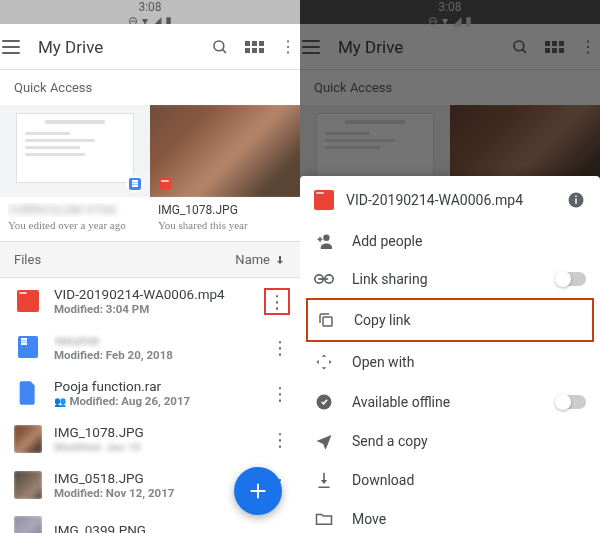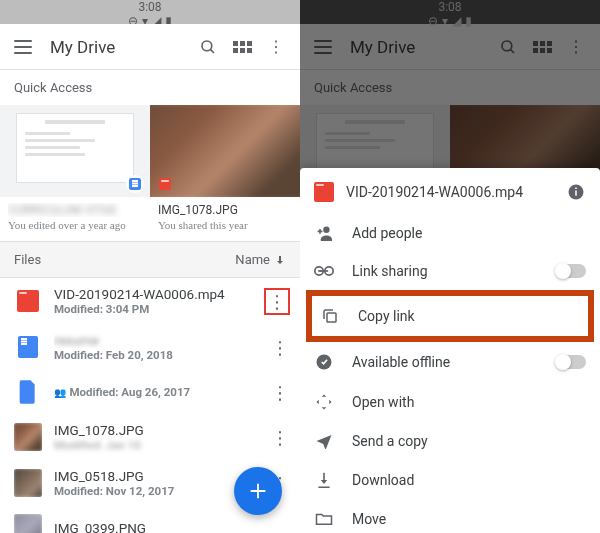--- a/index.html
+++ b/index.html
@@ -1,21 +1,21 @@
 <!DOCTYPE html>
 <html><head>
 <meta charset="utf-8">
 <style>
   * { box-sizing: border-box; margin: 0; padding: 0; font-family: Roboto, Arial, sans-serif; }
   body { width: 600px; height: 533px; display: flex; background: #fff; overflow: hidden; }
   .pane { width: 300px; height: 533px; position: relative; overflow: hidden; display: flex; flex-direction: column; }
   .status-bar { height: 24px; background: #bdbdbd; color: rgba(0,0,0,0.55); display: flex; align-items: center; justify-content: space-between; padding: 0 6px; font-size: 12px; flex-direction: column; }
   .status-bar.dark { background: #555; color: #ddd; }
   .status-icons { display: flex; gap: 4px; align-items: center; }
-  .app-bar { height: 46px; display: flex; align-items: center; padding: 0 14px; border-bottom: 1px solid #e0e0e0; background: #fff; }
+  .app-bar { height: 46px; display: flex; align-items: center; padding: 0 2px; border-bottom: 1px solid #e0e0e0; background: #fff; }
   .hamburger { width: 18px; height: 14px; display: flex; flex-direction: column; justify-content: space-between; margin-right: 18px; }
   .hamburger span { height: 2px; background: #5f6368; border-radius: 1px; }
   .title { font-size: 17px; color: #3c4043; flex: 1; }
   .app-actions { display: flex; gap: 14px; align-items: center; }
   .icon-btn { width: 20px; height: 20px; display: flex; align-items: center; justify-content: center; color: #5f6368; }
   .section-label { padding: 10px 14px; font-size: 13px; color: #5f6368; background: #fff; }
   .quick-row { display: flex; border-bottom: 1px solid #e0e0e0; }
   .quick-card { width: 150px; background: #fff; }
   .quick-thumb { height: 92px; background: #f1f3f4; position: relative; overflow: hidden; }
   .doc-preview { margin: 8px 16px; height: 70px; background: #fff; border: 1px solid #e0e0e0; padding: 6px 8px; }
@@ -51,21 +51,21 @@
   .sheet-header { display: flex; align-items: center; padding: 14px 14px 12px; gap: 12px; }
   .sheet-title { flex: 1; font-size: 14px; color: #3c4043; white-space: nowrap; overflow: hidden; text-overflow: ellipsis; }
   .sheet-item { display: flex; align-items: center; padding: 11px 14px; gap: 18px; font-size: 14px; color: #3c4043; }
   .sheet-item .sicon { width: 20px; display: flex; justify-content: center; color: #5f6368; }
   .sheet-item .spacer { flex: 1; }
   .switch { width: 30px; height: 14px; border-radius: 7px; background: #ccc; position: relative; }
   .switch::after { content:''; position:absolute; width:16px; height:16px; border-radius:50%; background:#fff; top:-1px; left:-1px; box-shadow:0 1px 3px rgba(0,0,0,0.3); }
   .grid-icon { display:grid; grid-template-columns:repeat(3,5px); grid-template-rows:repeat(2,5px); gap:2px; }
   .grid-icon span { background:#5f6368; }
   .shared-icon { font-size: 10px; color: #80868b; margin-right: 3px; }
-  .highlight-row-wrap { border: 6px solid #c2410c; margin: 0 6px; }
+  .highlight-row-wrap { border: 2px solid #c2410c; margin: 0 6px; }
   .pane2-bg { position: absolute; inset: 0; filter: brightness(0.7); }
 </style>
 </head>
 <body>
 
 <div class="pane">
   <div class="status-bar">
     <span>3:08</span>
     <div class="status-icons">
       <span>⊖</span>
@@ -173,20 +173,21 @@
       <div class="more-dots">⋮</div>
     </div>
 
     <div class="file-row">
       <div class="file-thumb">
         <svg width="20" height="24" viewBox="0 0 24 28" fill="#4285f4">
             <path d="M4 0h11l5 5v21a2 2 0 0 1-2 2H4a2 2 0 0 1-2-2V2a2 2 0 0 1 2-2z"></path>
           </svg>
       </div>
       <div class="file-txt">
+        <div class="file-name">Pooja function.rar</div>
         <div class="file-sub"><span class="shared-icon">👥</span><span>Modified: Aug 26, 2017</span></div>
       </div>
       <div class="more-dots">⋮</div>
     </div>
 
     <div class="file-row">
       <div class="file-thumb img">
           <div class="photo-blur" style="filter:blur(2px)"></div>
         </div>
       <div class="file-txt">
@@ -343,40 +344,40 @@
               <path d="M4 16V6a2 2 0 0 1 2-2h10"></path>
             </svg>
         </div>
         <span>Copy link</span>
       </div>
     </div>
 
     <div class="sheet-item">
       <div class="sicon">
         <svg width="18" height="18" viewBox="0 0 24 24" fill="#5f6368">
+            <path d="M12 2l3 3H9zM12 22l-3-3h6zM2 12l3-3v6zM22 12l-3 3V9z"></path>
+          </svg>
+      </div>
+      <span>Open with</span>
+    </div>
+
+    <div class="sheet-item">
+      <div class="sicon">
+        <svg width="18" height="18" viewBox="0 0 24 24" fill="#5f6368">
             <circle cx="12" cy="12" r="10"></circle>
             <path d="M9 12l2.5 2.5L16 9" stroke="#fff" stroke-width="2.2" fill="none"></path>
           </svg>
       </div>
       <span>Available offline</span>
       <div class="spacer"></div>
       <div class="switch"></div>
     </div>
 
     <div class="sheet-item">
       <div class="sicon">
-        <svg width="18" height="18" viewBox="0 0 24 24" fill="#5f6368">
-            <path d="M12 2l3 3H9zM12 22l-3-3h6zM2 12l3-3v6zM22 12l-3 3V9z"></path>
-          </svg>
-      </div>
-      <span>Open with</span>
-    </div>
-
-    <div class="sheet-item">
-      <div class="sicon">
         <svg width="18" height="16" viewBox="0 0 24 20" fill="#5f6368">
             <path d="M2 10l20-8-8 20-3-8z"></path>
           </svg>
       </div>
       <span>Send a copy</span>
     </div>
 
     <div class="sheet-item">
       <div class="sicon">
         <svg width="16" height="18" viewBox="0 0 20 22" fill="#5f6368">

